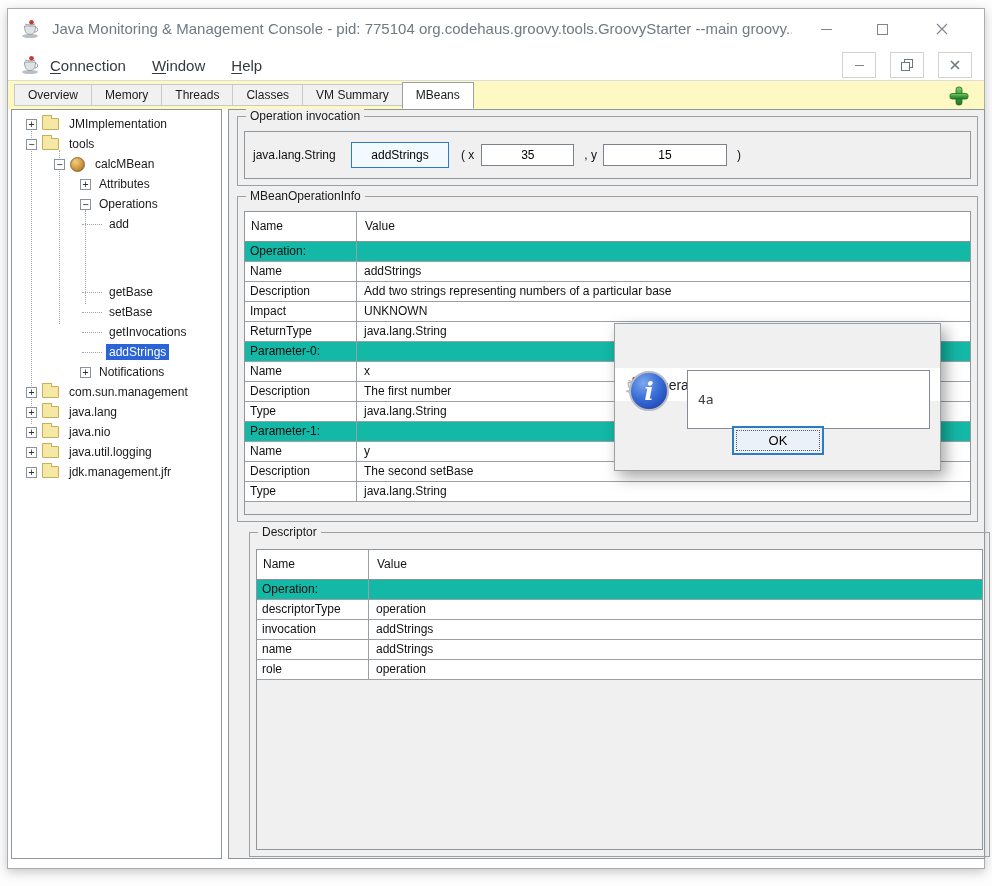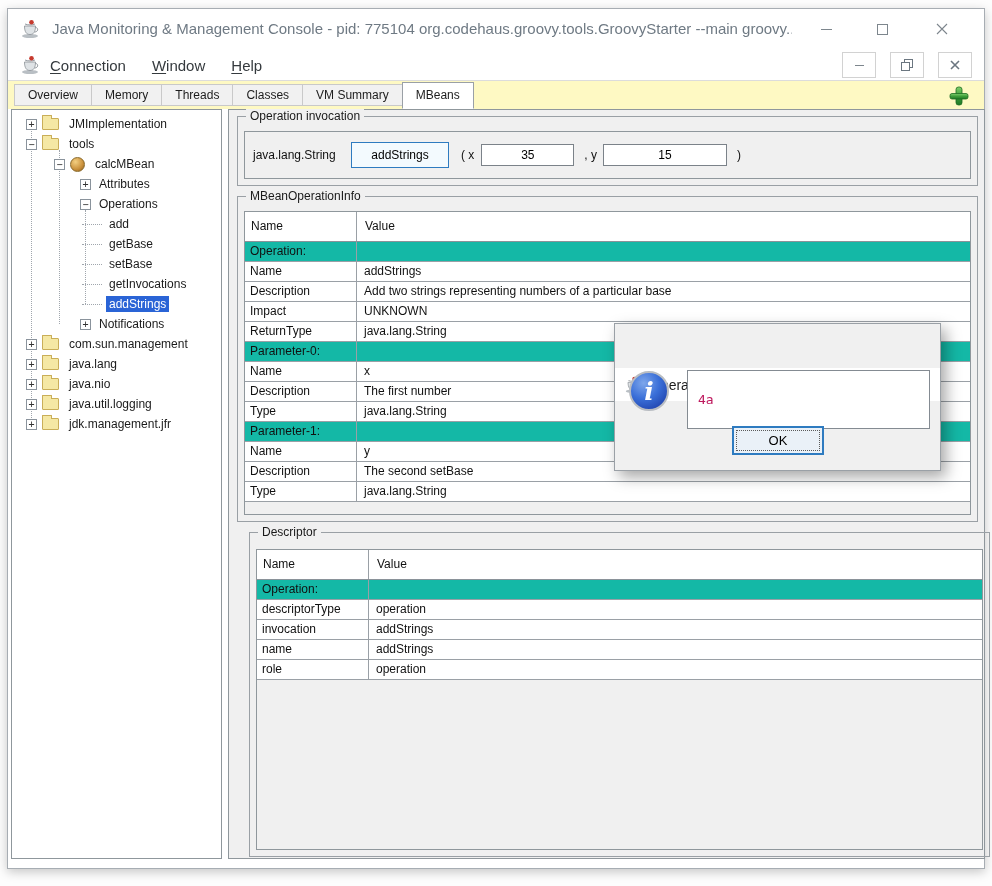--- a/index.html
+++ b/index.html
@@ -93,21 +93,21 @@
   .dlg-title { position:absolute; left:0; top:0; width:100%; height:33px; background:#fff;
                display:flex; align-items:center;margin-top:44px; }
   .dlg-title .app-icon { width:18px; height:18px; margin-left:9px; }
   .dlg-title-text { margin-left:8px; font-size:14px; color:#1d1d1d; }
   .dlg-close { position:absolute; right:10px; top:8px; width:18px; height:18px; display:flex; align-items:center; justify-content:center; }
   .dlg-info { position:absolute; left:14px; top:47px; width:40px; height:40px; border-radius:50%;
               background:radial-gradient(circle at 35% 28%, #7ea7eb 0%, #3a6fd8 45%, #16339e 100%);
               border:2px solid #b9bdc2; color:#fff; display:flex; align-items:center; justify-content:center;
               font-family:"DejaVu Serif",serif; font-weight:bold; font-size:25px; font-style:italic; }
   .dlg-field { position:absolute; left:72px; top:46px; width:243px; height:59px; border:1px solid #848b92;
-               background:#fff; font-family:"DejaVu Sans Mono",monospace; font-size:13px; padding-left:10px; color:#be185d; }
+               background:#fff; font-family:"DejaVu Sans Mono",monospace; font-size:13px; padding-left:10px; color:#404040; }
   .dlg-ok { position:absolute; left:117px; top:102px; width:92px; height:29px; background:#eaf1f8;
             border:2px solid #2e7bc0; font-size:13px; color:#000; font-family:inherit; }
   .dlg-ok::after { content:""; position:absolute; inset:2px; border:1px dotted #5a5a5a; }
 
   svg { display:block; }
 </style>
 </head>
 <body>
 
 <div class="page">
@@ -211,21 +211,21 @@
             <span class="tree-label">Attributes</span>
           </div>
           <div class="tree-row" style="padding-left: 68px;">
             <span class="handle">−</span>
             <span class="tree-label">Operations</span>
           </div>
           <div class="tree-row" style="padding-left: 70px;">
             <span class="stub"></span>
             <span class="tree-label">add</span>
           </div>
-          <div class="tree-row" style="padding-left: 70px;">
+          <div class="tree-row" style="padding-left: 70px; margin-top: 48px;">
             <span class="stub"></span>
             <span class="tree-label">getBase</span>
           </div>
           <div class="tree-row" style="padding-left: 70px;">
             <span class="stub"></span>
             <span class="tree-label">setBase</span>
           </div>
           <div class="tree-row" style="padding-left: 70px;">
             <span class="stub"></span>
             <span class="tree-label">getInvocations</span>

